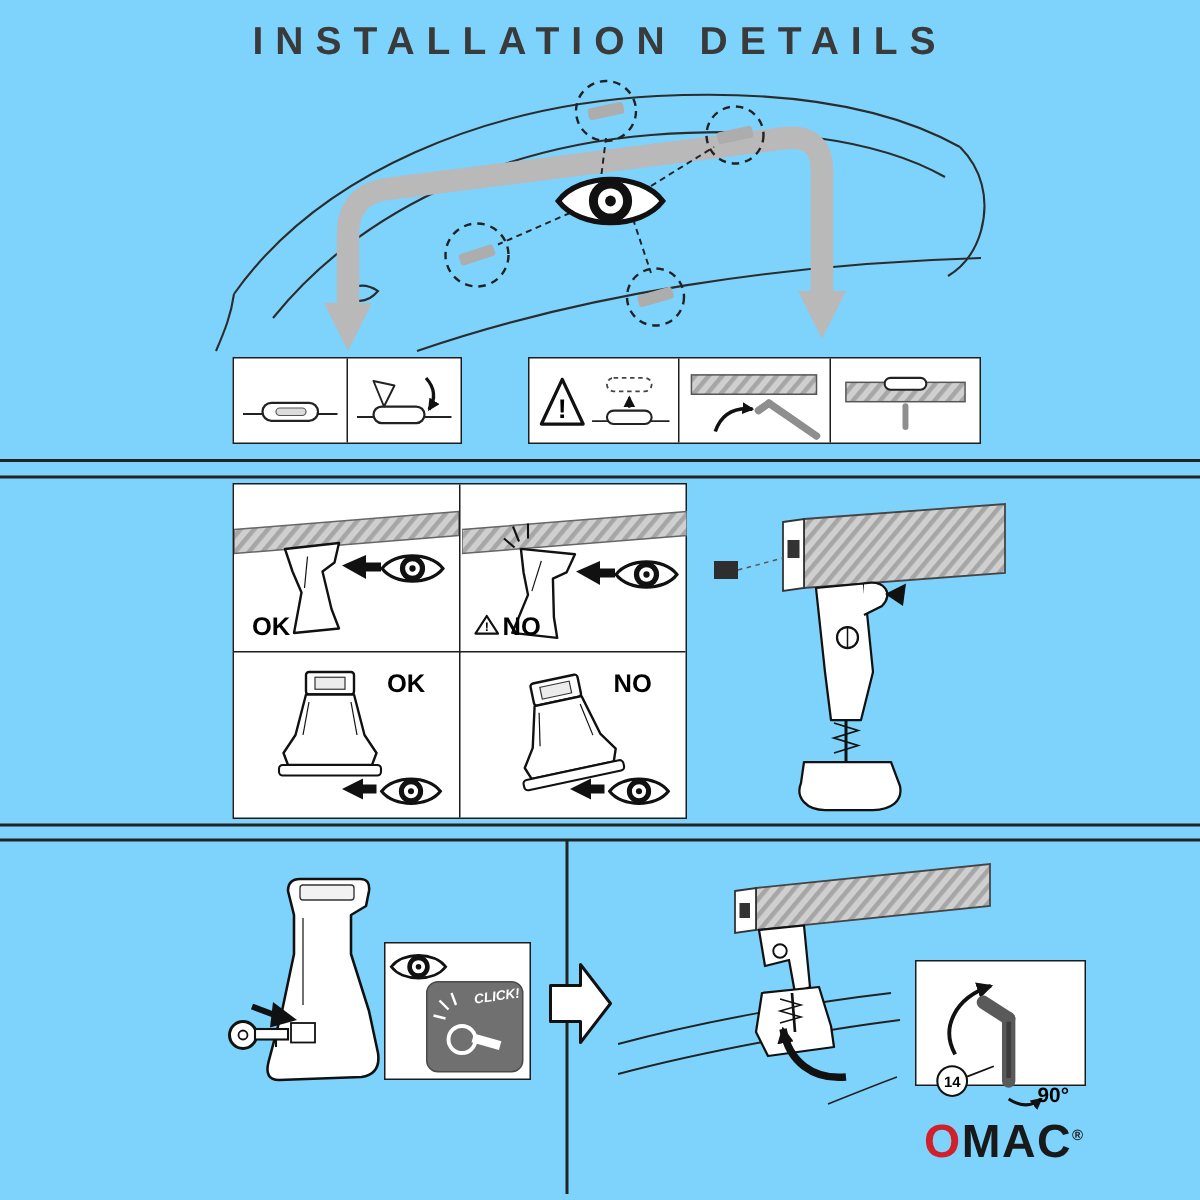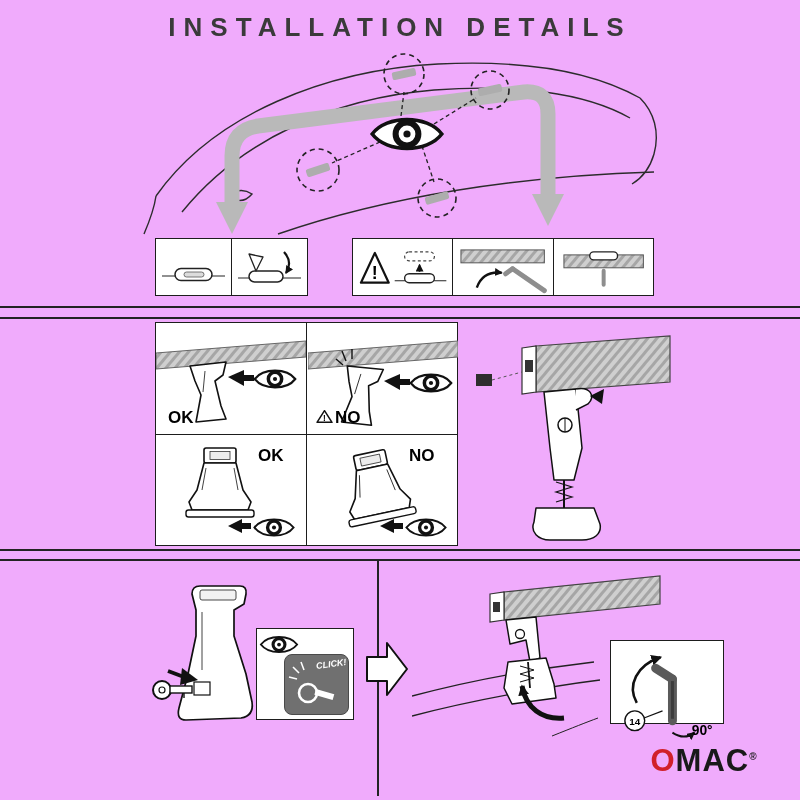--- a/index.html
+++ b/index.html
@@ -1,35 +1,35 @@
 <!DOCTYPE html>
 <html><head>
 <meta charset="utf-8">
 <style>
   *{margin:0;padding:0;box-sizing:border-box}
   html,body{width:800px;height:800px}
   body{background:#fff;font-family:"Liberation Sans",sans-serif;color:#1a1a1a;position:relative;overflow:hidden}
-  .page{position:absolute;inset:0;width:800px;height:800px;background:#f0abfc}
+  .page{position:absolute;inset:0;width:800px;height:800px;background:#7dd3fc}
   .abs{position:absolute}
   .title{position:absolute;top:12px;left:0;width:100%;text-align:center;font-size:26px;font-weight:600;letter-spacing:8px;color:#3a3a3a}
   .hline{position:absolute;left:0;width:800px;height:1.5px;background:#232323}
   .vline{position:absolute;width:1.5px;background:#232323}
   .panel{position:absolute;border:1.4px solid #1d1d1d;background:#fff}
   .cellrow{display:flex;height:100%}
   .cell{flex:1;border-right:1.4px solid #1d1d1d;position:relative}
   .cell:last-child{border-right:none}
   .cell svg{position:absolute;inset:0}
   .lbl{position:absolute;font-weight:700;font-size:17px;color:#000;display:flex;gap:2px;line-height:1}
   .q{position:absolute;width:150px;height:111px}
   .vdiv{position:absolute;left:150px;top:0;width:1.4px;height:100%;background:#1d1d1d}
   .hdiv{position:absolute;left:0;top:111px;width:100%;height:1.4px;background:#1d1d1d}
   .clickbox{width:98px;height:92px;border:1.5px solid #1d1d1d}
   .darksq{position:absolute;left:27px;top:25px;width:65px;height:61px;background:#707070;border:1px solid #4a4a4a;border-radius:8px}
   .clicktxt{position:absolute;right:2px;top:4px;color:#fff;font-style:italic;font-weight:700;font-size:9px;transform:rotate(-8deg)}
-  .brand{position:absolute;left:640px;top:742px;width:128px;text-align:center;font-weight:800;font-size:31px;letter-spacing:1px;color:#191919;line-height:1.2}
+  .brand{position:absolute;left:616px;top:742px;width:128px;text-align:left;font-weight:800;font-size:31px;letter-spacing:1px;color:#191919;line-height:1.2}
   .bo{color:#d1202a}
   .breg{font-size:10px;vertical-align:super;font-weight:700}
   svg text{font-family:"Liberation Sans",sans-serif}
 </style>
 </head>
 <body>
 
 <div class="page">
 
   <svg width="0" height="0" style="position:absolute" aria-hidden="true">

